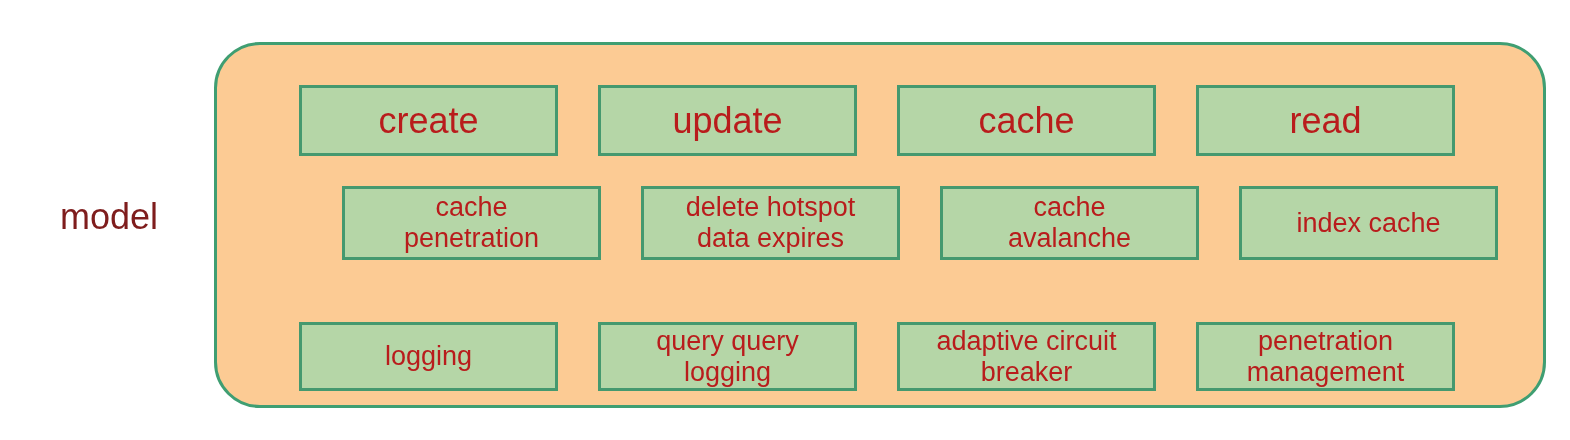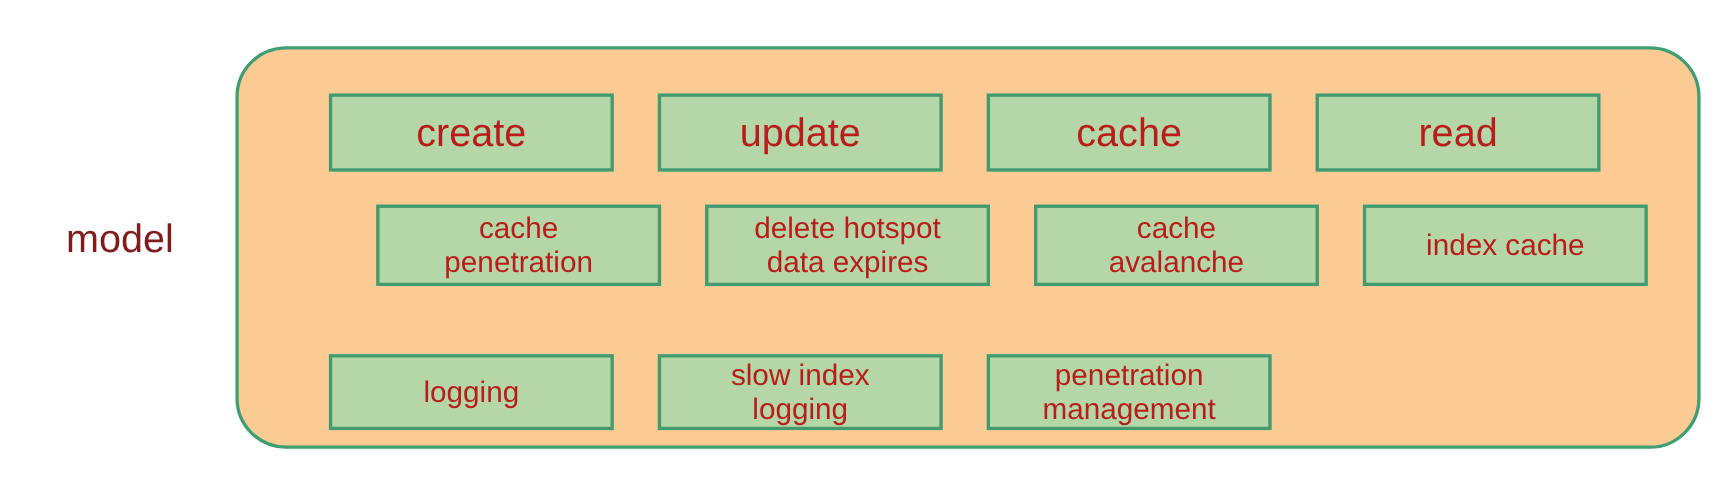--- a/index.html
+++ b/index.html
@@ -137,22 +137,26 @@
       <div class="node">
         <span class="node-label">index cache</span>
       </div>
     </div>
 
     <div class="row row-2">
       <div class="node">
         <span class="node-label">logging</span>
       </div>
       <div class="node">
-        <span class="node-label">slow index
+        <span class="node-label">query query
 logging</span>
+      </div>
+      <div class="node">
+        <span class="node-label">adaptive circuit
+breaker</span>
       </div>
       <div class="node">
         <span class="node-label">penetration
 management</span>
       </div>
     </div>
 
   </div>
 </div>
 

